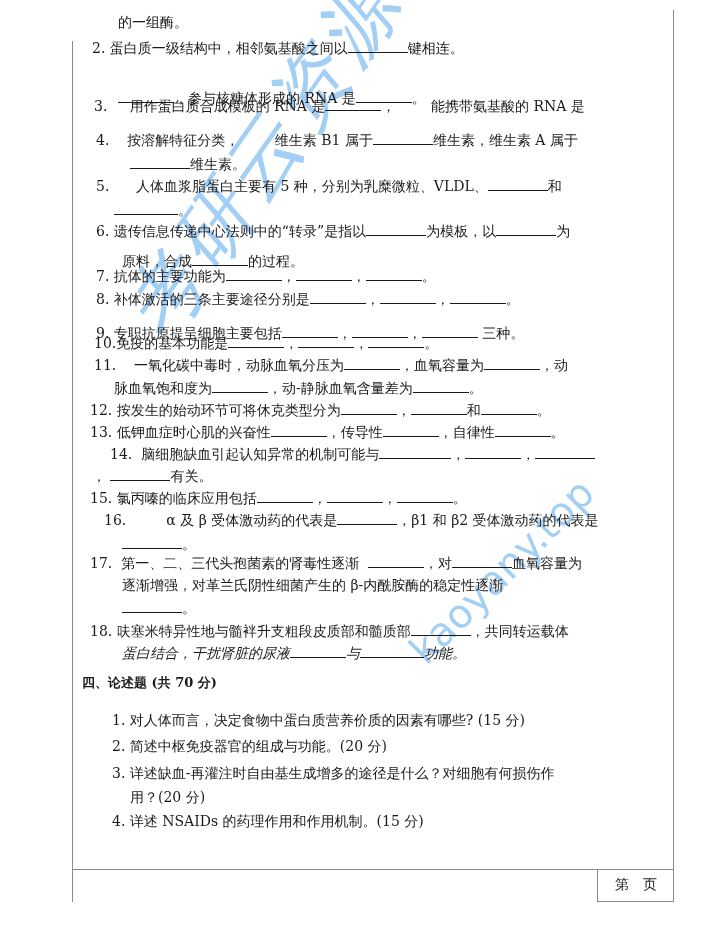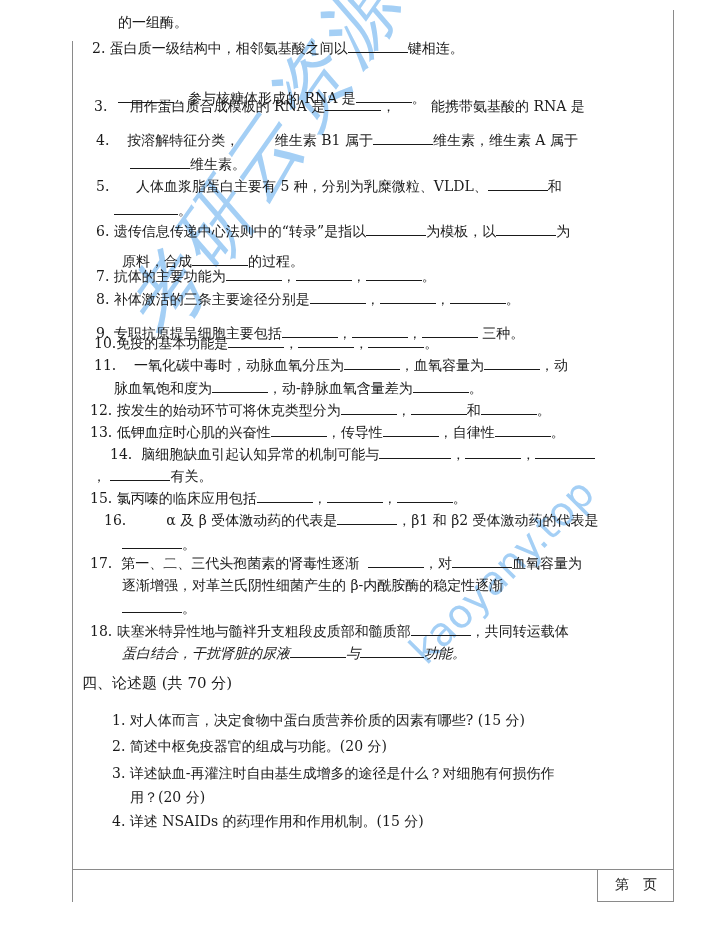--- a/index.html
+++ b/index.html
@@ -8,21 +8,21 @@
   .frame-left { position: absolute; left: 72px; top: 41px; width: 1px; height: 861px; background: #8a8a8a; }
   .frame-right { position: absolute; left: 673px; top: 10px; width: 1px; height: 892px; background: #8a8a8a; }
   .frame-bottom { position: absolute; left: 72px; top: 869px; width: 602px; height: 1px; background: #8a8a8a; }
   .page-box { position: absolute; left: 597px; top: 869px; width: 76px; height: 32px;
               border-left: 1px solid #8a8a8a; border-bottom: 1px solid #8a8a8a;
               font-size: 14px; display: flex; align-items: center; justify-content: center; letter-spacing: 0; }
   .page-box span { margin: 0 7px; }
   .ln { position: absolute; font-size: 14px; line-height: 20px; white-space: pre; }
   .blank { display: inline-block; border-bottom: 1px solid #1a1a1a; height: 14px; vertical-align: baseline; }
   .b56 { width: 56px; } .b64 { width: 64px; } .b60 { width: 60px; } .b72 { width: 72px; }
-  .heading { position: absolute; left: 82px; top: 674px; font-size: 15px; font-weight: normal; }
+  .heading { position: absolute; left: 82px; top: 674px; font-size: 13px; font-weight: bold; }
   .wm { position: absolute; color: #5aa9ee; opacity: 0.55; pointer-events: none; }
   .wm-cn { left: 100px; top: 300px; font-size: 78px; font-style: italic; transform: rotate(-55deg); transform-origin: left top; letter-spacing: 6px; font-family: "DejaVu Serif", serif; }
   .wm-en { left: 400px; top: 640px; font-size: 40px; transform: rotate(-45deg); transform-origin: left top; font-family: "DejaVu Sans", sans-serif; }
 </style>
 </head>
 <body>
 
 <div class="frame-left"></div>
 <div class="frame-right"></div>
 <div class="frame-bottom"></div>

